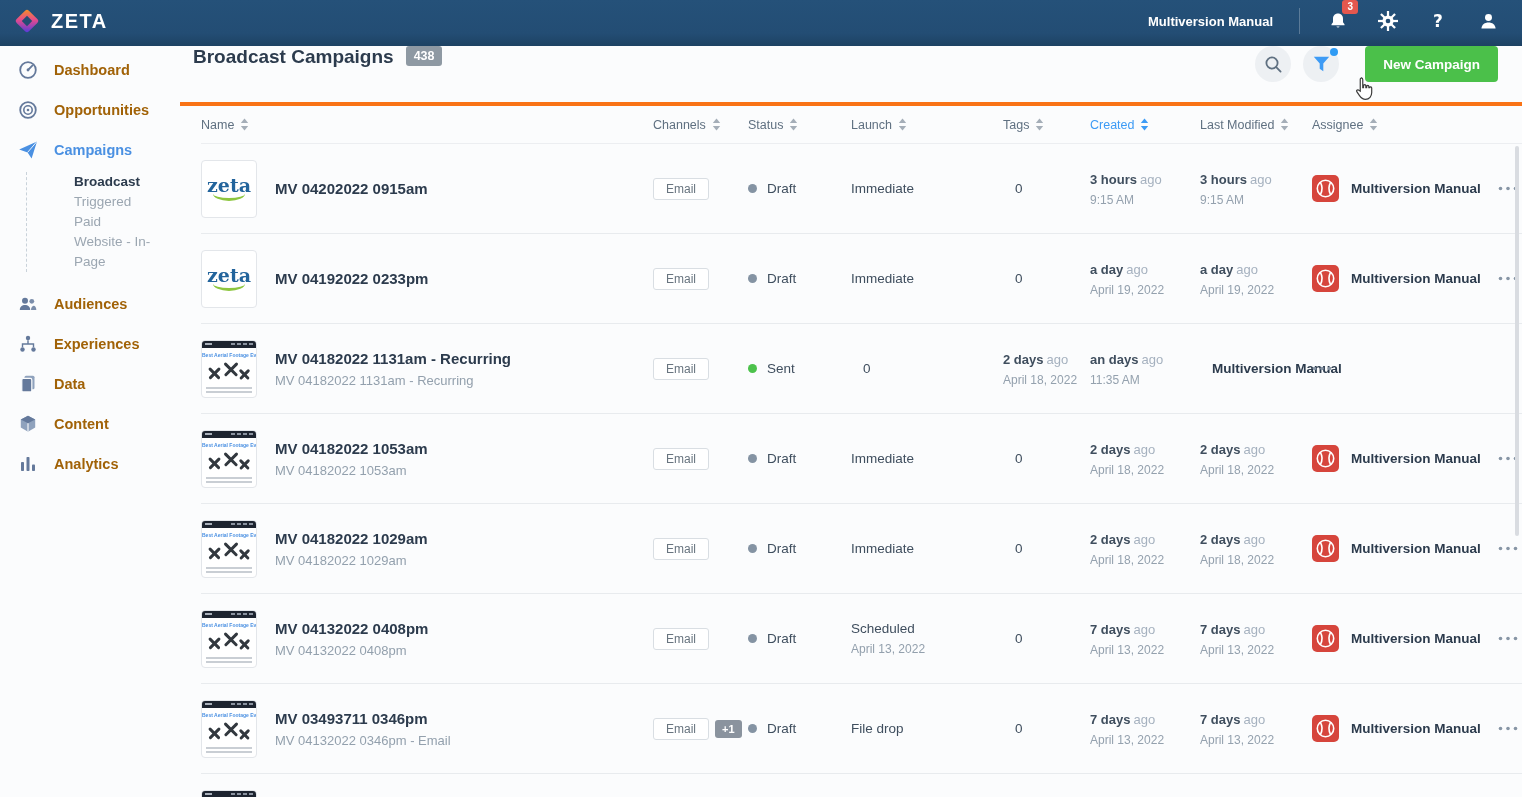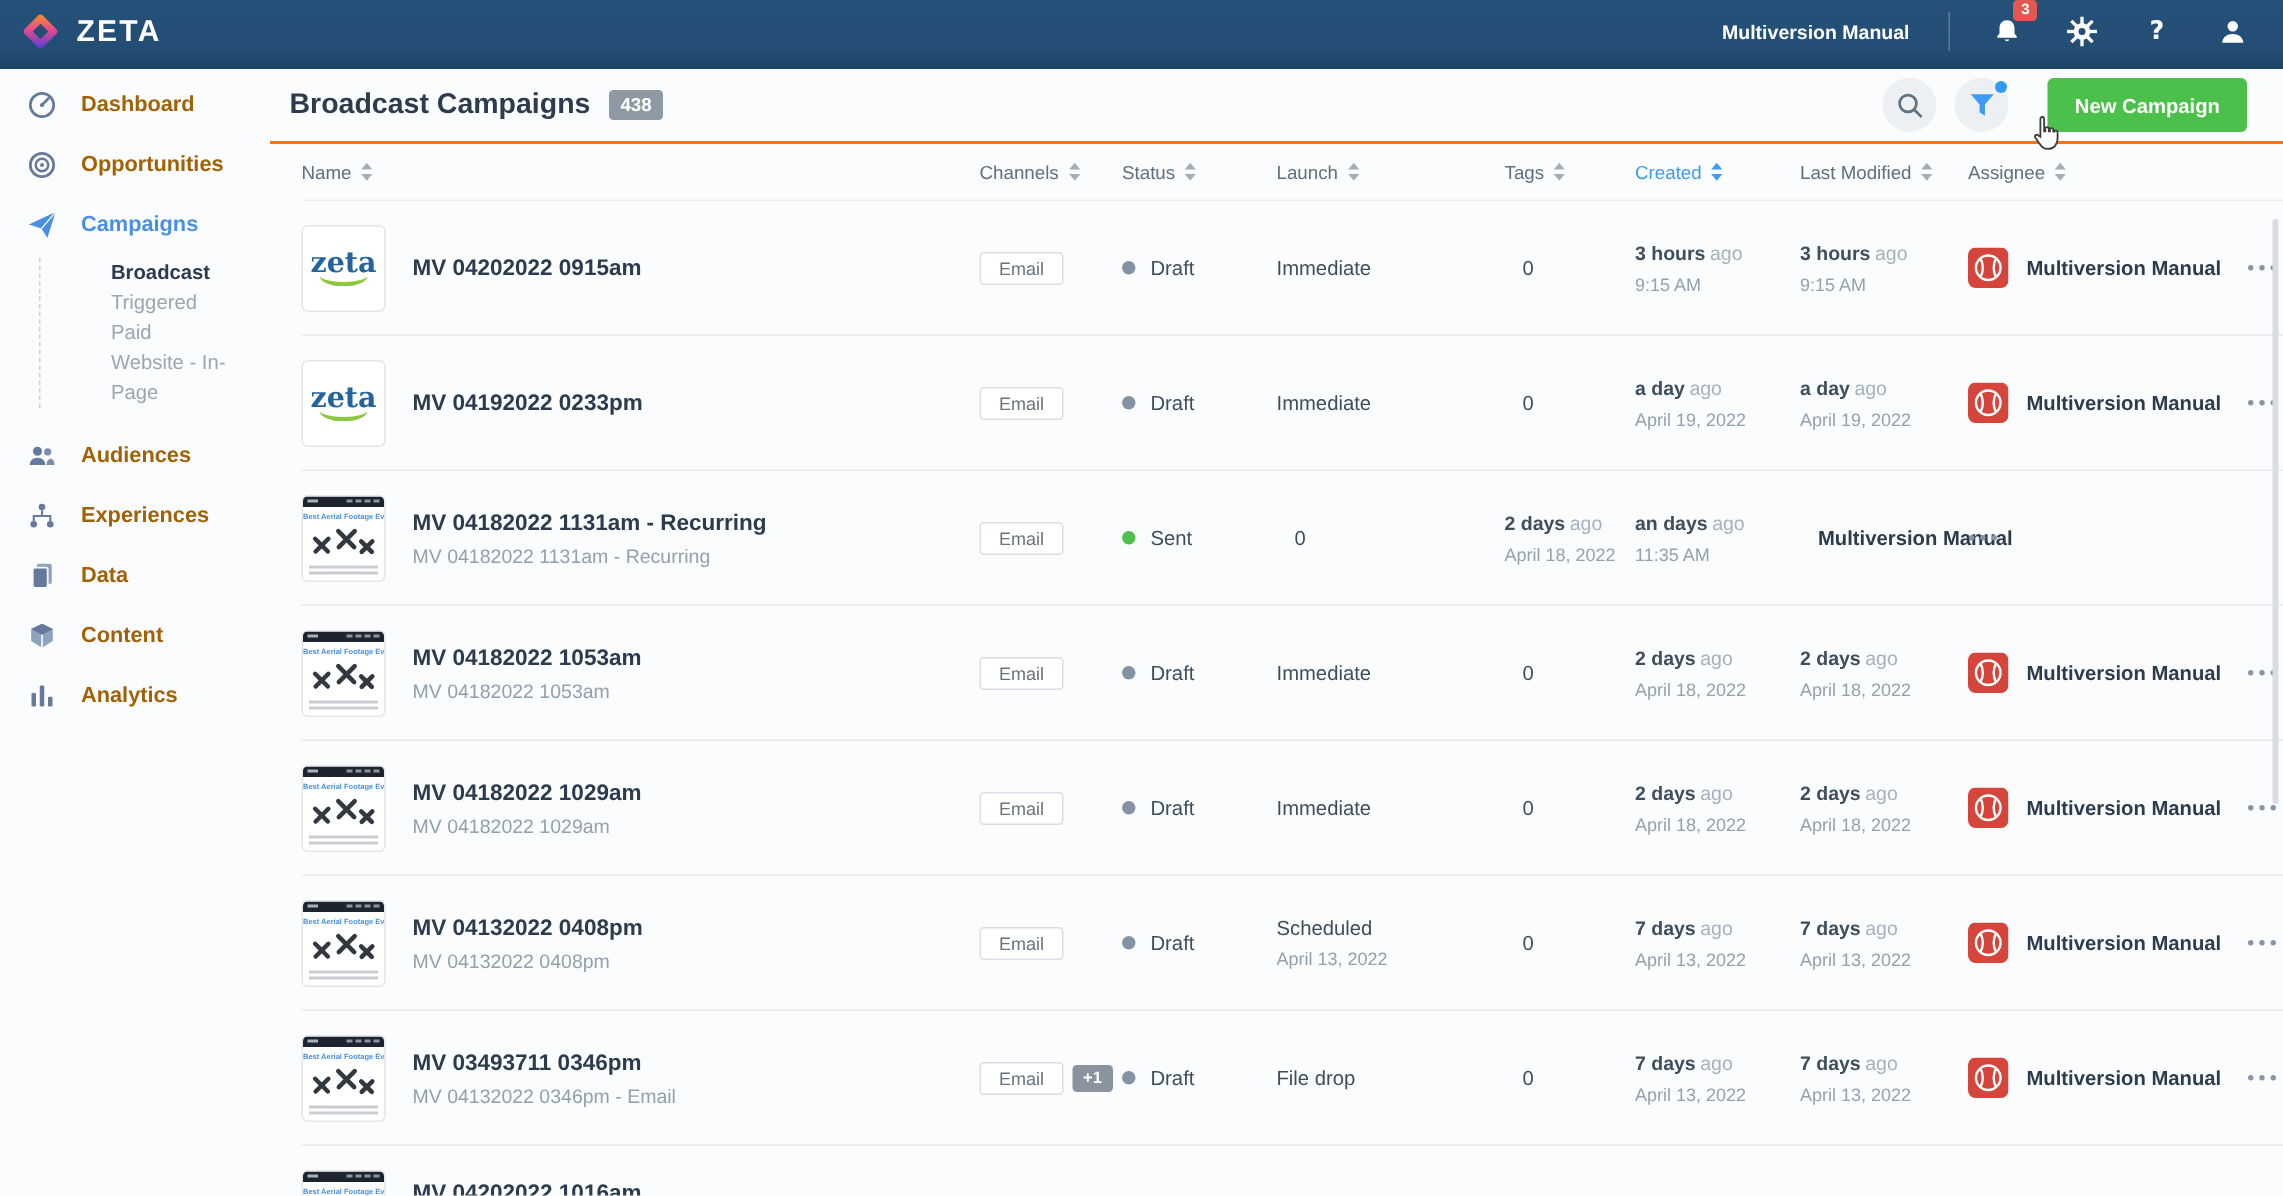--- a/index.html
+++ b/index.html
@@ -28,21 +28,21 @@
   
   .side-item { height:40px; display:flex; align-items:center; gap:16px; padding-left:18px; cursor:pointer; }
   .side-label { font-size:14.5px; font-weight:bold; color:#a16207; }
   .side-item.active .side-label { color:#4a90e2; }
   .side-sub { margin:2px 0 12px 26px; border-left:1px dashed #c9d2da; padding-left:27px; }
   .side-sub-item { line-height:20px; font-size:13.5px; color:#9ba6b1; cursor:pointer;padding-left:20px; }
   .side-sub-item.active { color:#2c3b4d; font-weight:bold; }
   .sicon { width:20px; height:20px; flex:none; }
 
   
-  .page-header { height:50px; display:flex; align-items:center; padding:0 24px 0 13px; border-bottom:2px solid #f97316; }
+  .page-header { height:60px; display:flex; align-items:flex-start; padding:0 24px 0 13px; border-bottom:4px solid #f97316; }
   .page-title { font-size:19px; font-weight:bold; color:#2c3b4d; }
   .count-badge { margin-left:12px; background:#8e99a3; color:#fff; font-size:12.5px; font-weight:bold;
                  padding:3px 8px; border-radius:3px; }
   .header-actions { margin-left:auto; display:flex; align-items:center; gap:12px; }
   .round-btn { width:36px; height:36px; border-radius:50%; background:#edf0f3; display:flex; align-items:center;
                justify-content:center; cursor:pointer; position:relative; border:none; }
   .filter-dot { position:absolute; top:2px; right:1px; width:8px; height:8px; border-radius:50%; background:#2f9bf4; }
   .new-campaign-btn { margin-left:14px; height:36px; padding:0 18px; background:#4bc04a; color:#fff; border:none;
                       border-radius:4px; font-size:13.5px; font-weight:bold; font-family:inherit; cursor:pointer; }
 

